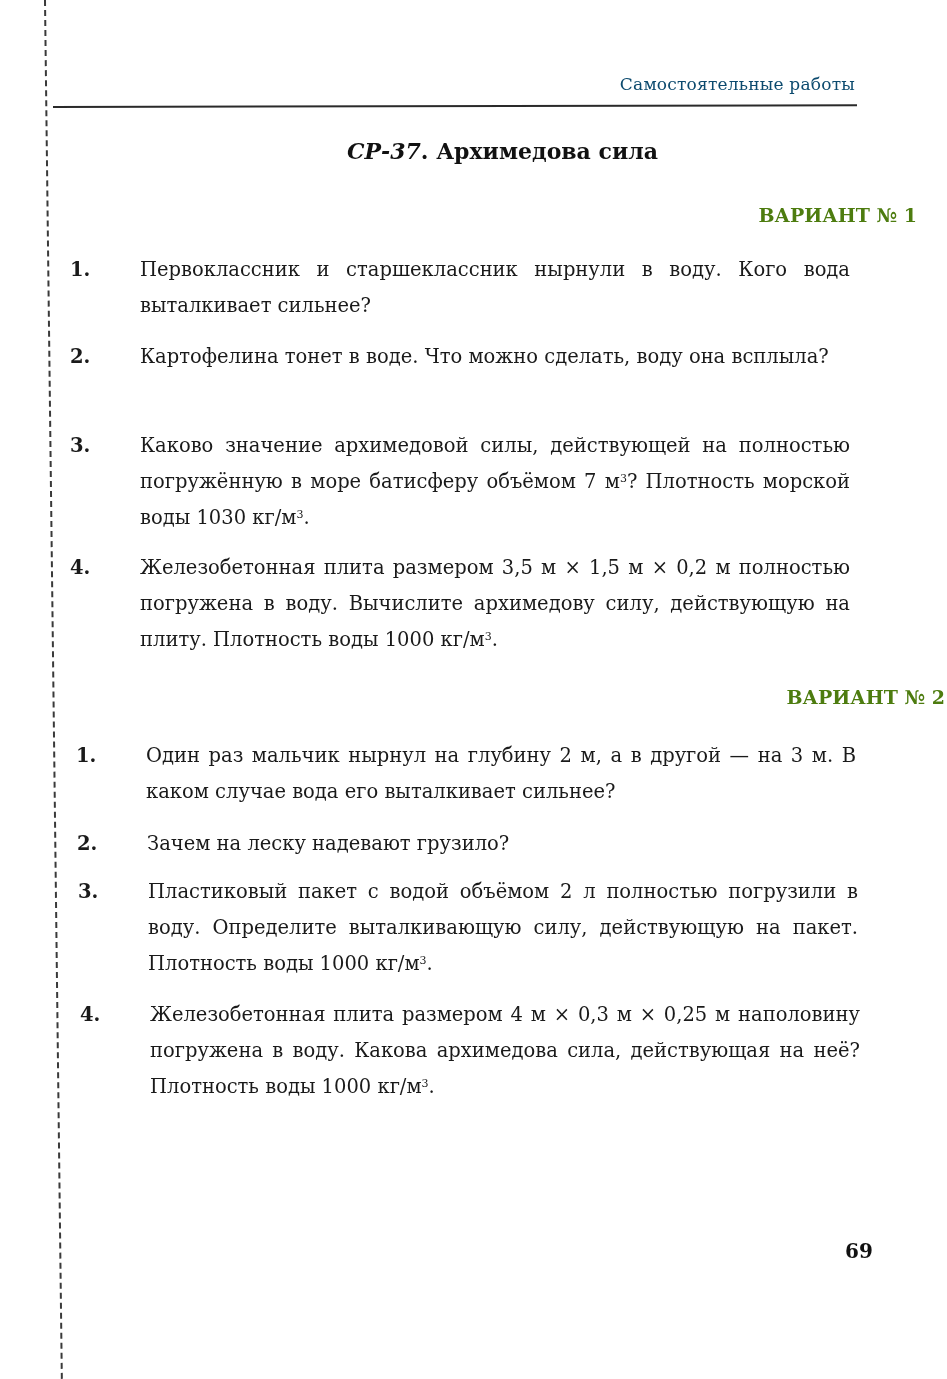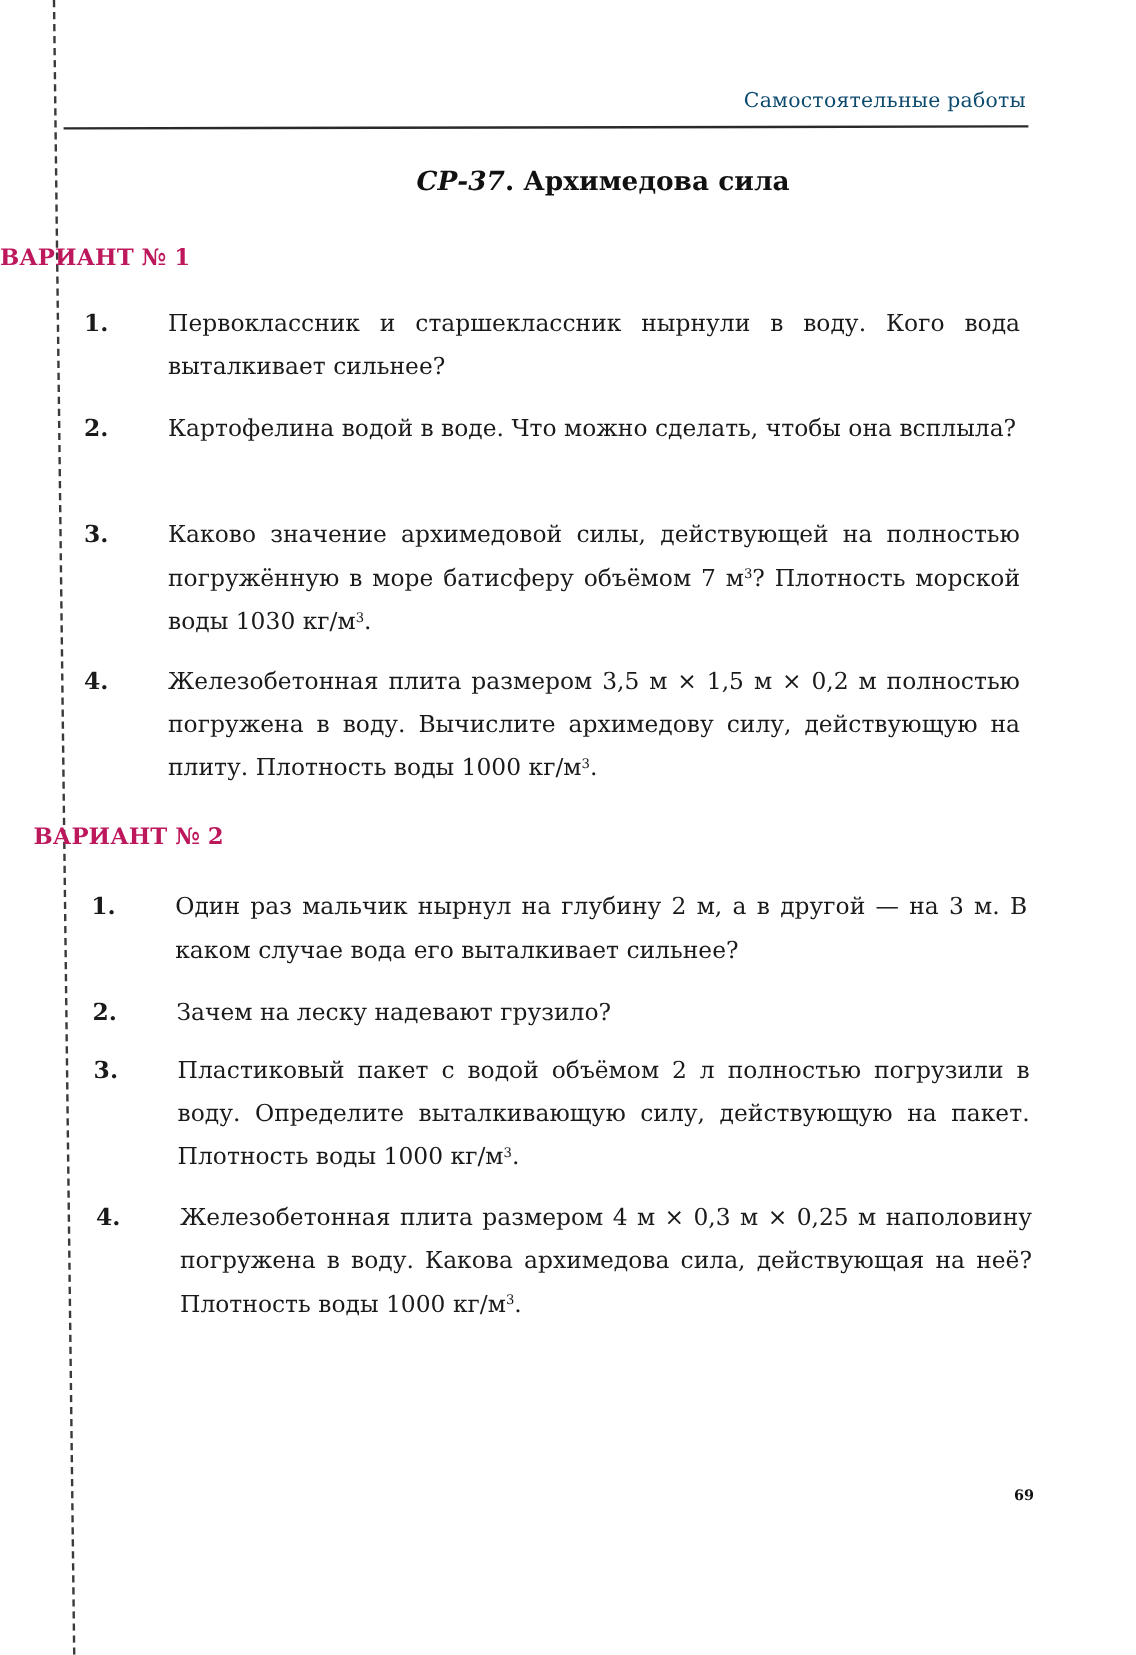--- a/index.html
+++ b/index.html
@@ -54,24 +54,24 @@
       color: #111;
       padding-left: 44px;
     }
     .page-title .code {
       font-style: italic;
     }
     .variant-title {
       position: absolute;
       left: 0;
       width: 917px;
-      text-align: left;
+      text-align: right;
       font-size: 19px;
       font-weight: bold;
-      color: #be185d;
+      color: #4d7c0f;
     }
     .task {
       position: absolute;
       left: 70px;
       width: 780px;
       font-size: 19.5px;
       line-height: 36px;
       color: #1a1a1a;
     }
     .task .num {
@@ -90,21 +90,21 @@
     .task .text sup {
       font-size: 11px;
       vertical-align: top;
       position: relative;
       top: -3px;
     }
     .page-number {
       position: absolute;
       top: 1239px;
       left: 845px;
-      font-size: 12px;
+      font-size: 20px;
       font-weight: bold;
       color: #111;
     }
   </style>
 </head>
 <body>
 
 <div class="cut-line"></div>
 
 <div class="running-head">Самостоятельные работы</div>
@@ -116,21 +116,21 @@
 
 <div class="variant-title" style="top:204px;">ВАРИАНТ № 1</div>
 
 <div class="task" style="top:252px;">
   <span class="num">1.</span>
   <div class="text">Первоклассник и старшеклассник нырнули в воду. Кого вода выталкивает сильнее?</div>
 </div>
 
 <div class="task" style="top:339px;">
   <span class="num">2.</span>
-  <div class="text">Картофелина водой в воде. Что можно сделать, чтобы она всплыла?</div>
+  <div class="text">Картофелина тонет в воде. Что можно сделать, воду она всплыла?</div>
 </div>
 
 <div class="task" style="top:428px;">
   <span class="num">3.</span>
   <div class="text"><span>Каково значение архимедовой силы, действующей на полностью погружённую в море батисферу объёмом 7 м</span><sup>3</sup><span>? Плотность морской воды 1030 кг/м</span><sup>3</sup><span>.</span></div>
 </div>
 
 <div class="task" style="top:550px;">
   <span class="num">4.</span>
   <div class="text"><span>Железобетонная плита размером 3,5 м × 1,5 м × 0,2 м полностью погружена в воду. Вычислите архимедову силу, действующую на плиту. Плотность воды 1000 кг/м</span><sup>3</sup><span>.</span></div>

